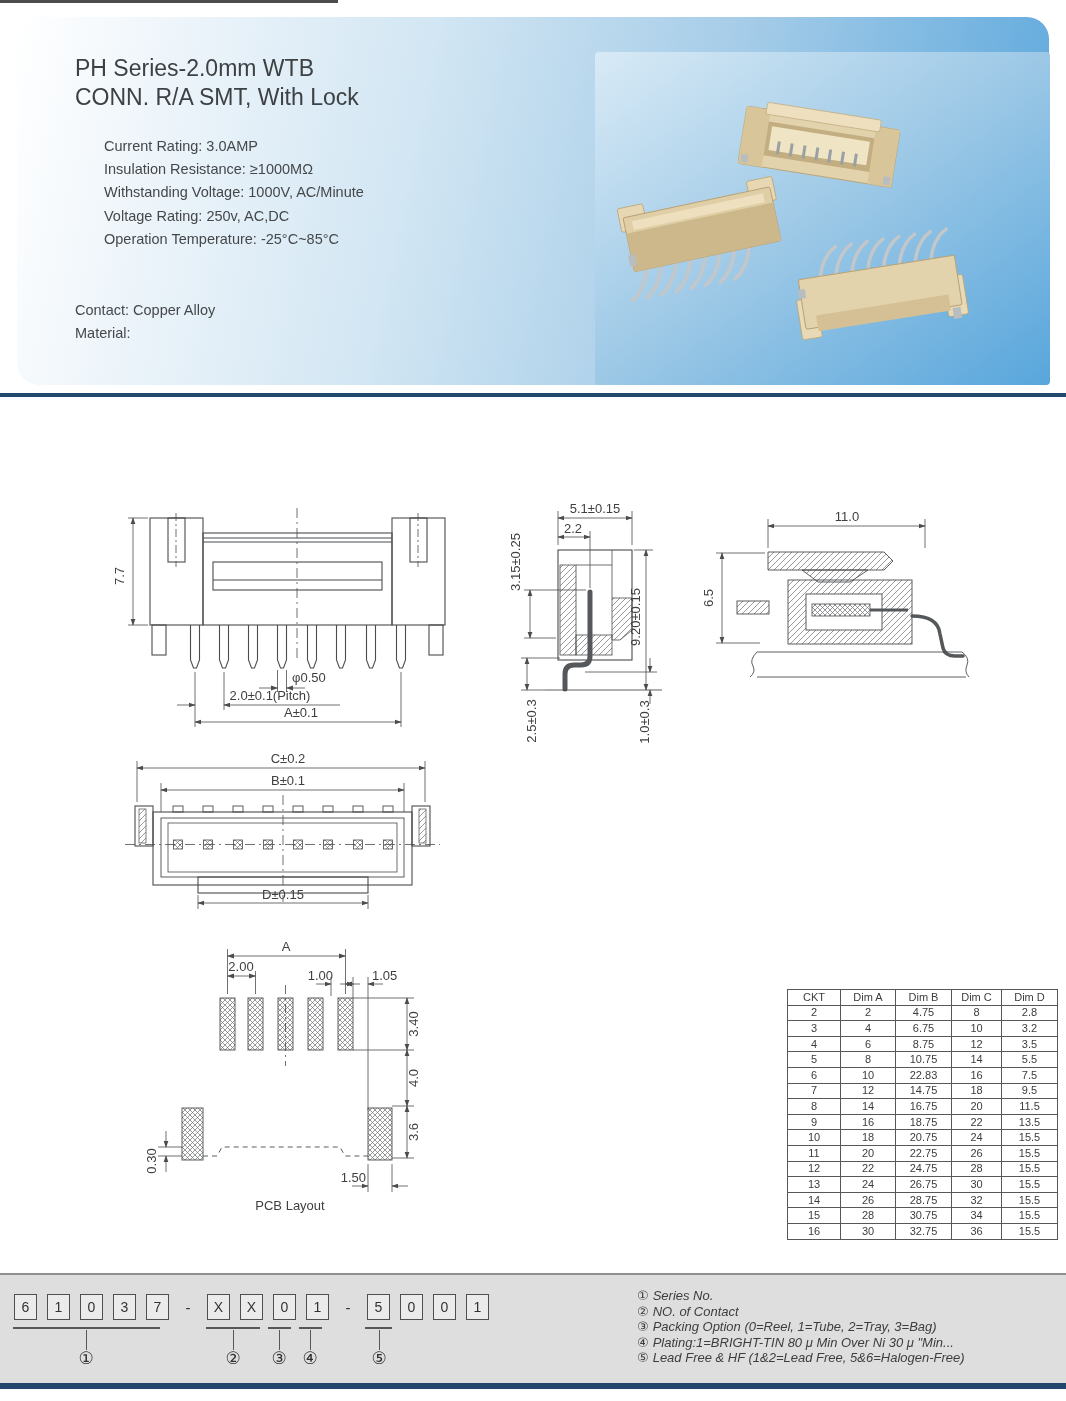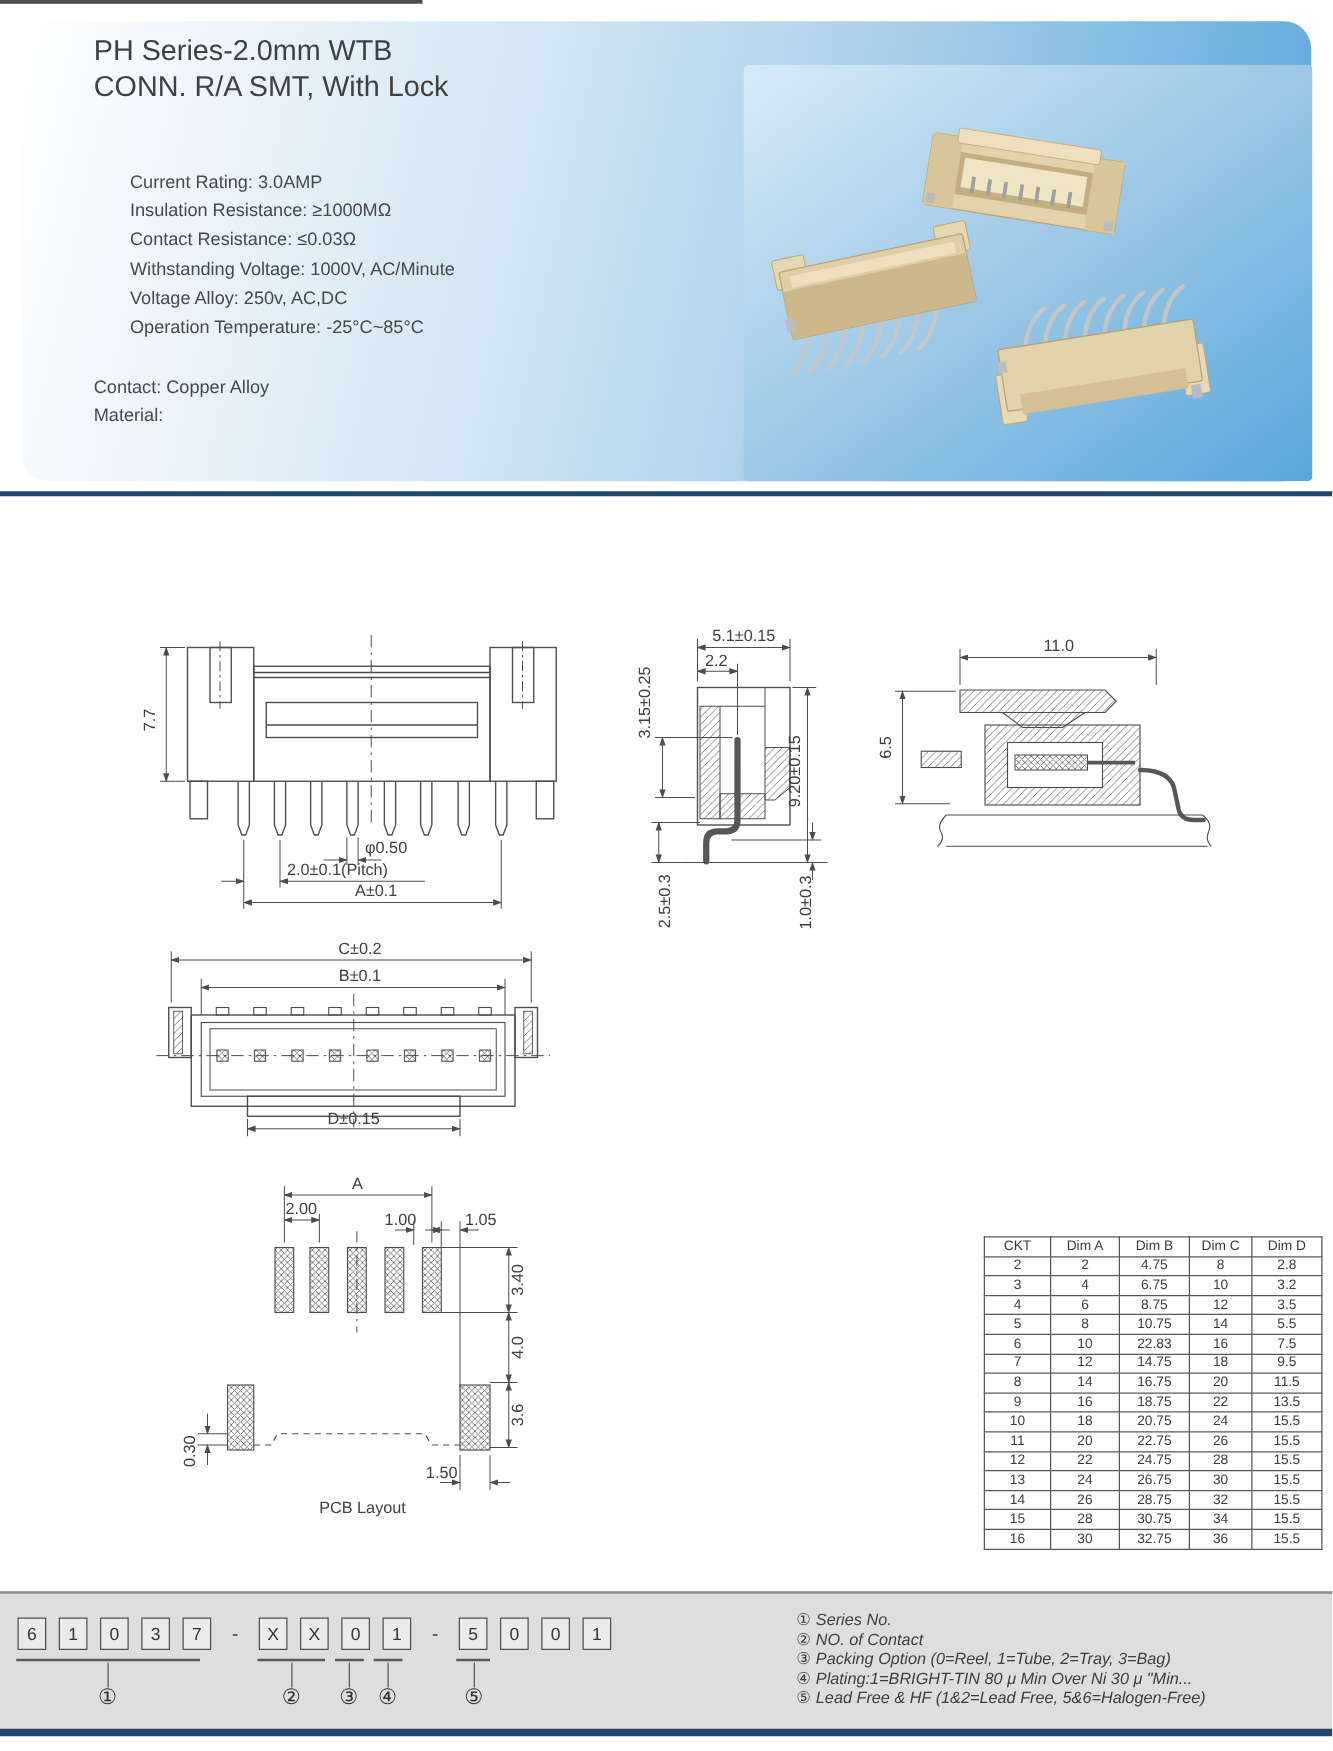--- a/index.html
+++ b/index.html
@@ -2,21 +2,21 @@
 <html><head>
 <meta charset="utf-8">
 <style>
   html,body{margin:0;padding:0;background:#fff;}
   .page{position:relative;width:1066px;height:1401px;background:#ffffff;overflow:hidden;
         font-family:"Liberation Sans","DejaVu Sans",sans-serif;color:#404346;}
   .top-tick{position:absolute;left:0;top:0;width:338px;height:3px;background:#4a4c4e;}
   
   .panel{position:absolute;left:17px;top:17px;width:1032px;height:368px;border-radius:22px;
          background:linear-gradient(102deg,#ffffff 0%,#ecf4fa 16%,#d2e6f3 38%,#a5cce8 66%,#58a6dc 100%);}
-  .title{position:absolute;left:58px;top:9px;font-size:23px;line-height:29px;color:#3e4144;}
+  .title{position:absolute;left:58px;top:37px;font-size:23px;line-height:29px;color:#3e4144;}
   .specs{position:absolute;left:58px;top:118px;font-size:14.5px;line-height:23.2px;color:#45484b;margin-left:29px;}
   .materials{position:absolute;left:58px;top:282px;font-size:14.5px;line-height:23.2px;color:#45484b;}
   .photo{position:absolute;left:558px;top:23px;width:475px;height:345px;}
   
   .divider-top{position:absolute;left:0;top:393px;width:1066px;height:4px;background:#21486c;}
   .divider-bottom{position:absolute;left:0;top:1383px;width:1066px;height:6px;background:#21486c;}
   
   .drawings{position:absolute;left:0;top:440px;width:1066px;height:830px;}
   .drawings text{font-family:"Liberation Sans","DejaVu Sans",sans-serif;font-size:13px;fill:#3d3f41;stroke:none;}
   
@@ -49,23 +49,22 @@
 
   <div class="panel">
     <div class="title">
       <div>PH Series-2.0mm WTB</div>
       <div>CONN. R/A SMT, With Lock</div>
     </div>
     <div class="specs">
 
     <div class="spec-line">Current Rating: 3.0AMP</div>
         <div class="spec-line">Insulation Resistance: ≥1000MΩ</div>
-        <div class="spec-line">Contact Resistance: ≤0.03Ω</div>
         <div class="spec-line">Withstanding Voltage: 1000V, AC/Minute</div>
-        <div class="spec-line">Voltage Alloy: 250v, AC,DC</div>
+        <div class="spec-line">Voltage Rating: 250v, AC,DC</div>
         <div class="spec-line">Operation Temperature: -25°C~85°C</div>
       </div>
     <div class="materials">
 
     <div class="material-line">Contact: Copper Alloy</div>
         <div class="material-line">Material:</div>
       </div>
 
     <svg class="photo" viewBox="0 0 475 345">
       <defs>

